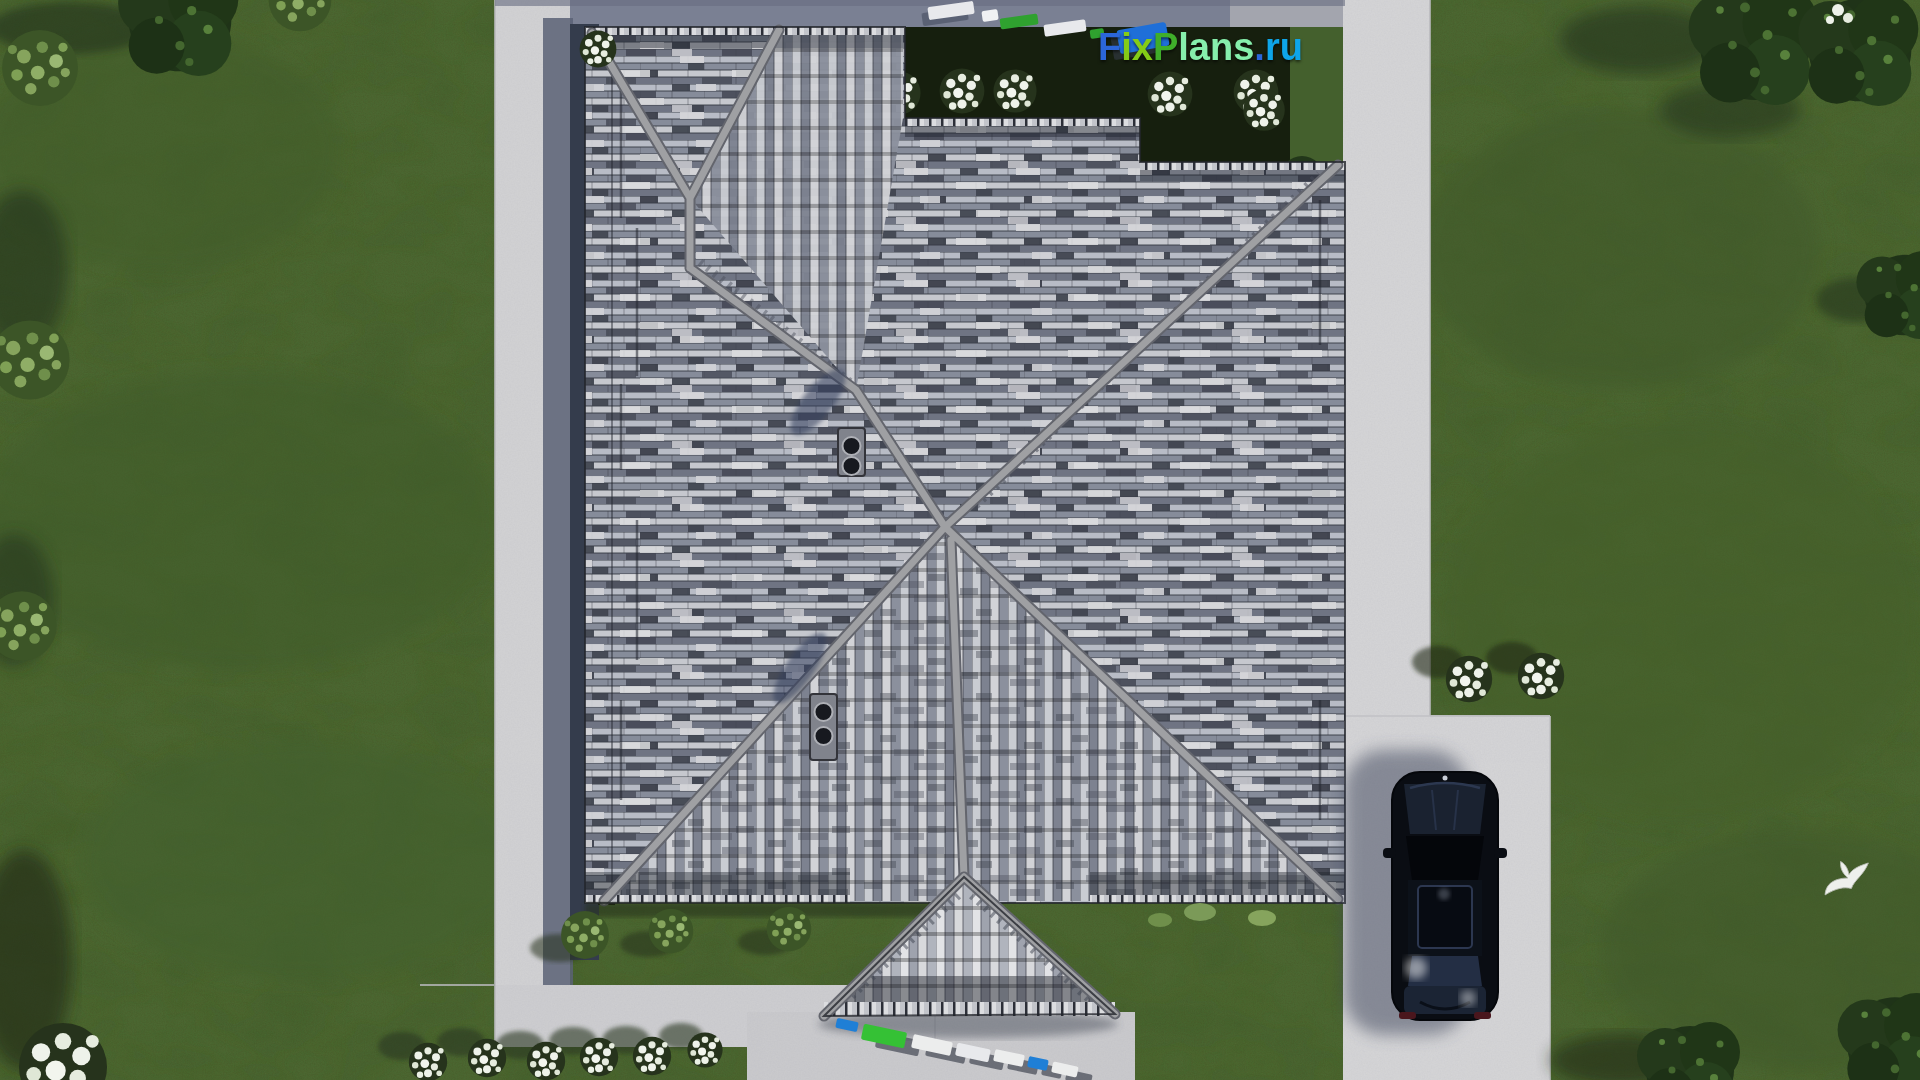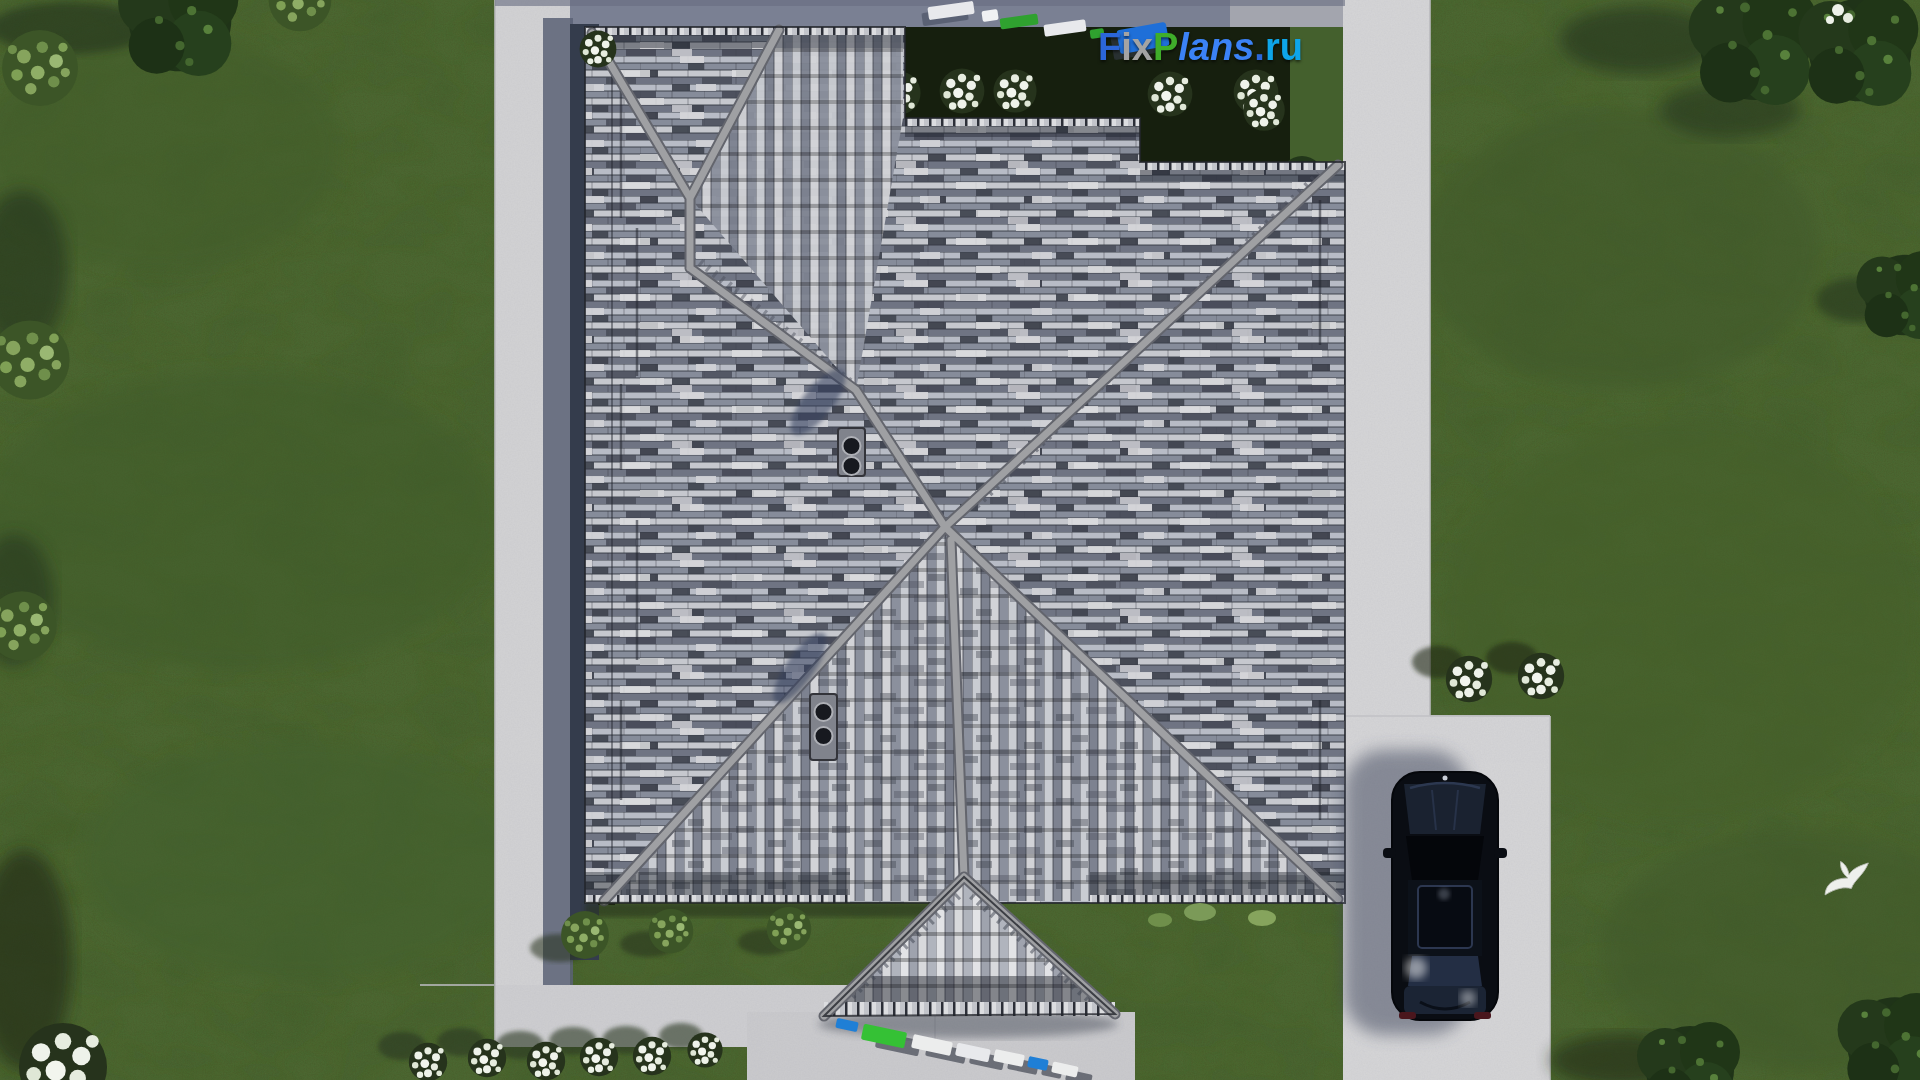--- a/index.html
+++ b/index.html
@@ -3,22 +3,22 @@
 <meta charset="utf-8">
 <style>
   html,body{margin:0;padding:0;background:#2b3320;}
   #stage{position:relative;width:1920px;height:1080px;overflow:hidden;
          font-family:"Liberation Sans", sans-serif;}
   #stage svg{position:absolute;left:0;top:0;display:block;}
   .logo{position:absolute;left:1098px;top:26px;font-weight:700;font-size:38px;
         letter-spacing:0px;white-space:nowrap;
         font-family:"Liberation Sans", sans-serif;
         text-shadow:0 2px 3px rgba(0,0,0,.55);}
-  .logo .s0{color:#2b66d9;} .logo .s1{color:#a3a3a3;}
-  .logo .s2{color:#3fae2a;} .logo .s3{color:#3b82f6;font-style:italic;}
+  .logo .s0{color:#2b66d9;} .logo .s1{color:#84cc16;}
+  .logo .s2{color:#3fae2a;} .logo .s3{color:#86efac;}
   .logo .s4{color:#2b66d9;} .logo .s5{color:#0ea5e9;}
 </style>
 </head>
 <body>
 
 <div id="stage">
 <svg width="1920" height="1080" viewBox="0 0 1920 1080">
 <defs>
   <filter id="fBlur4">
           <feGaussianBlur stdDeviation="4"></feGaussianBlur>

